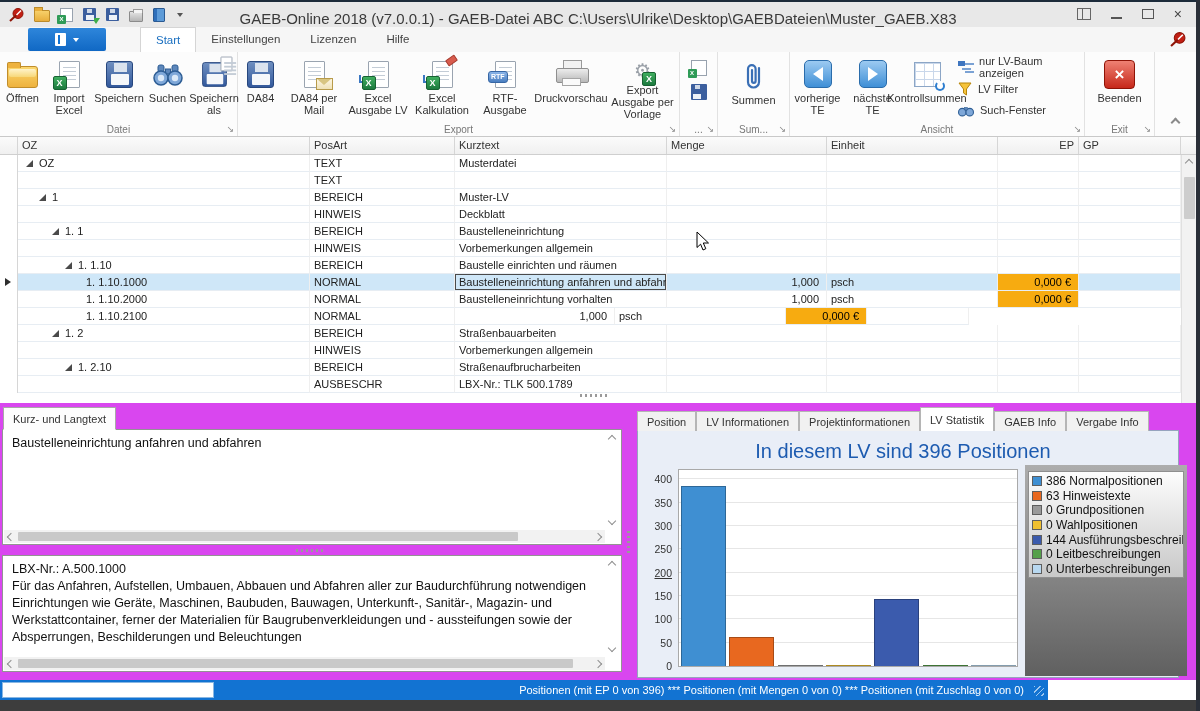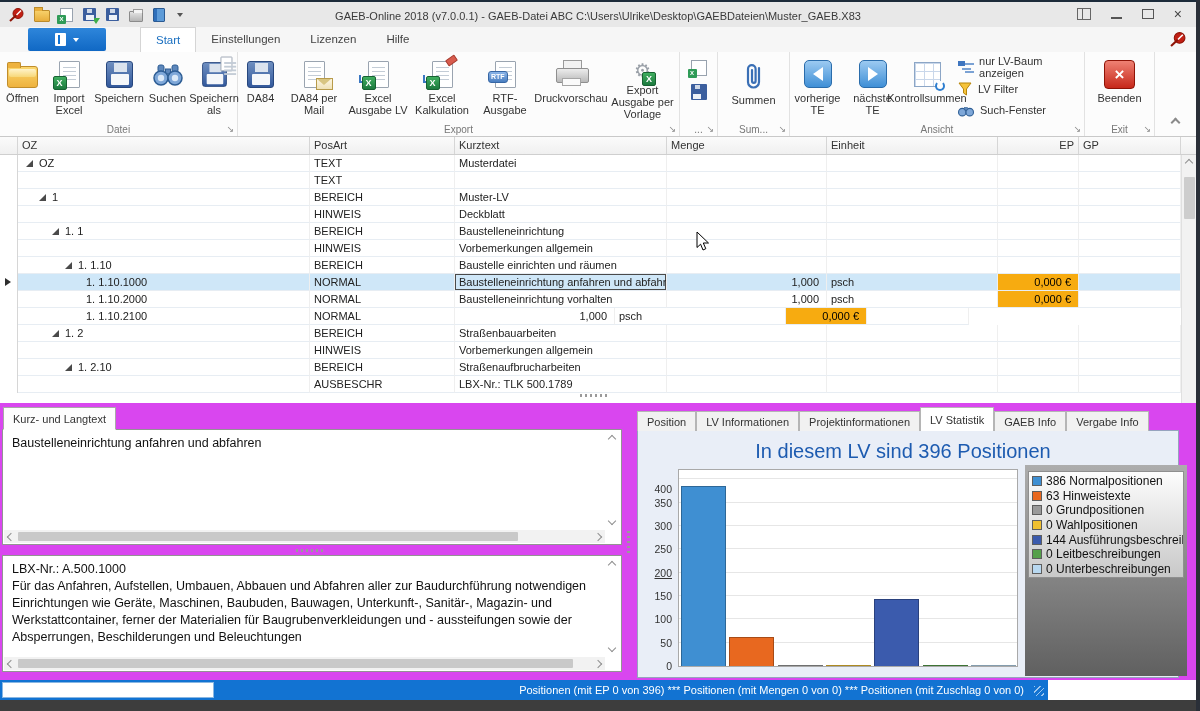--- a/index.html
+++ b/index.html
@@ -6,21 +6,21 @@
 html,body{background:#555}
 #app{position:relative;width:1200px;height:711px;background:#fff;overflow:hidden;font-size:11px;color:#333}
 
 
 #rightedge{position:absolute;left:1196px;top:0;width:4px;height:711px;background:#2a2f38}
 #bottomedge{position:absolute;left:0;top:700px;width:1196px;height:11px;background:#3d3d3d}
 
 
 #titlebar{position:absolute;left:0;top:0;width:1196px;height:27px;background:#e8e8e8;border-top:2px solid #1c2b3a}
 #qat{position:absolute;left:9px;top:5px;display:flex;gap:10px;align-items:center}
-#wintitle{position:absolute;left:0;right:0;top:8px;text-align:center;font-size:11px;color:#3a3a3a;white-space:nowrap}
+#wintitle{position:absolute;left:0;right:0;top:8px;text-align:center;font-size:15px;color:#3a3a3a;white-space:nowrap}
 #winbtns{position:absolute;right:14px;top:6px;display:flex;gap:20px;align-items:center}
 .wb{color:#555;cursor:default;display:flex;align-items:center;justify-content:center}
 .wb-help{width:14px;height:12px;border:1px solid #666;position:relative}
 .wb-help::after{content:"";position:absolute;left:4px;top:0;width:1px;height:10px;background:#666}
 .wb-min{width:11px;height:2px;background:#555;margin-top:8px}
 .wb-max{width:12px;height:10px;border:1px solid #555}
 .wb-close{font-size:14px;line-height:12px;color:#444}
 
 
 .q-caret{width:0;height:0;border-left:3.5px solid transparent;border-right:3.5px solid transparent;border-top:4px solid #555;margin-left:2px}
@@ -657,21 +657,21 @@
         <div id="plotwrap">
           <div id="ylabels">
               <div class="yl" style="bottom: -5px;">0</div>
               <div class="yl" style="bottom: 18px;">50</div>
               <div class="yl" style="bottom: 42px;">100</div>
               <div class="yl" style="bottom: 65px;">150</div>
               <div class="yl" style="bottom: 88px; text-decoration: underline;">200</div>
               <div class="yl" style="bottom: 112px;">250</div>
               <div class="yl" style="bottom: 135px;">300</div>
               <div class="yl" style="bottom: 158px;">350</div>
-              <div class="yl" style="bottom: 172px;">400</div>
+              <div class="yl" style="bottom: 182px;">400</div>
             </div>
           <div id="plot">
               <div class="gl" style="bottom: 23px;"></div>
               <div class="gl" style="bottom: 47px;"></div>
               <div class="gl" style="bottom: 70px;"></div>
               <div class="gl" style="bottom: 93px;"></div>
               <div class="gl" style="bottom: 117px;"></div>
               <div class="gl" style="bottom: 140px;"></div>
               <div class="gl" style="bottom: 163px;"></div>
               <div class="gl" style="bottom: 187px;"></div>

